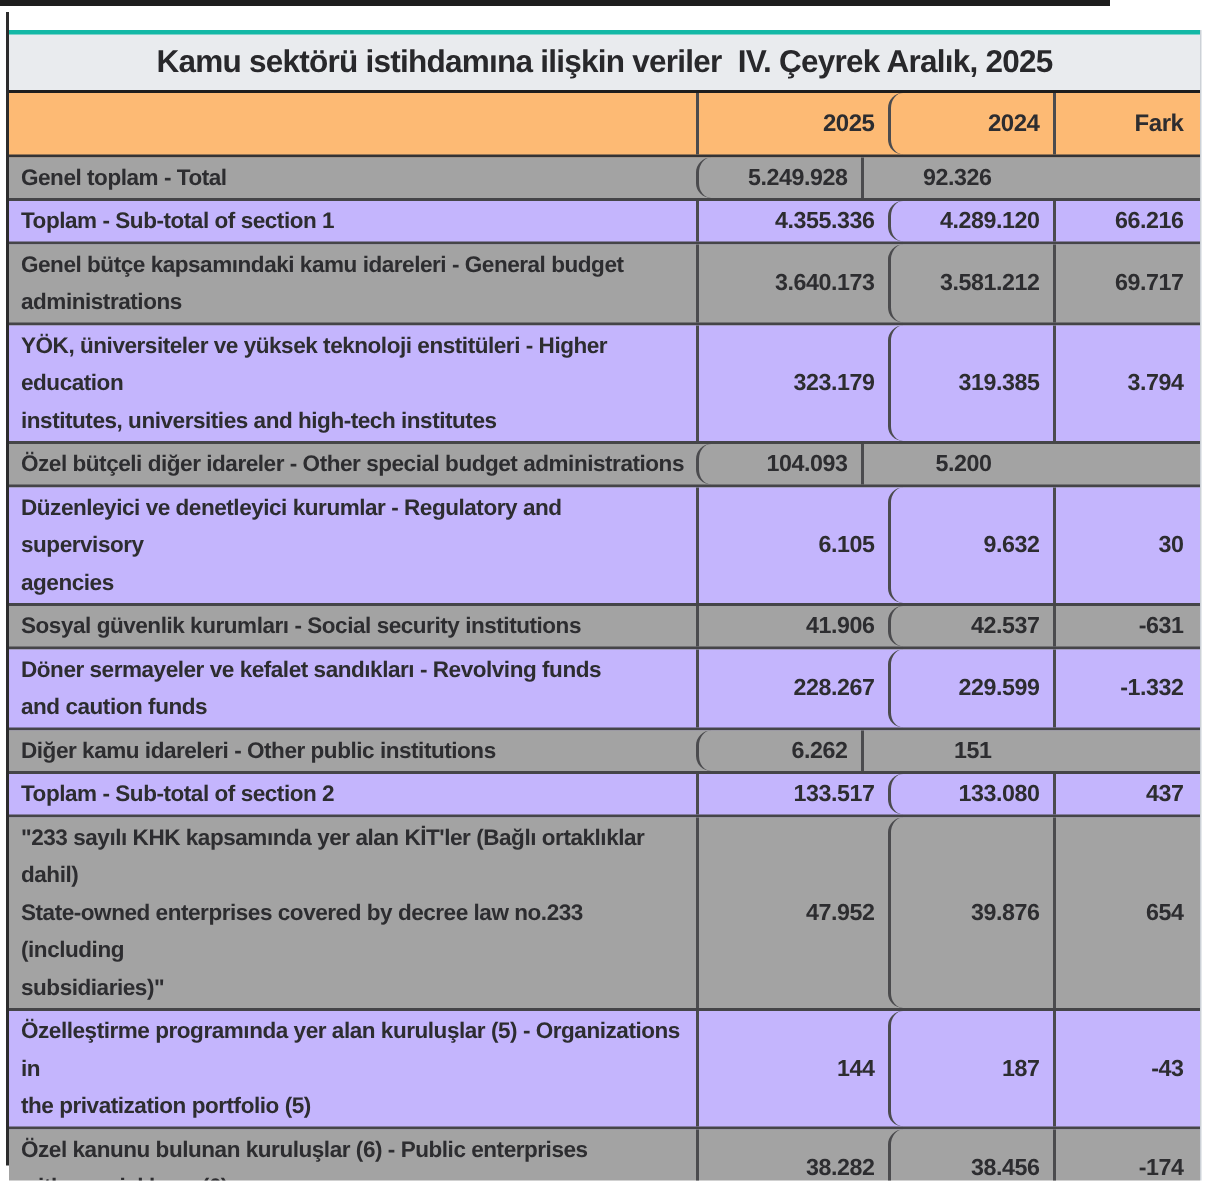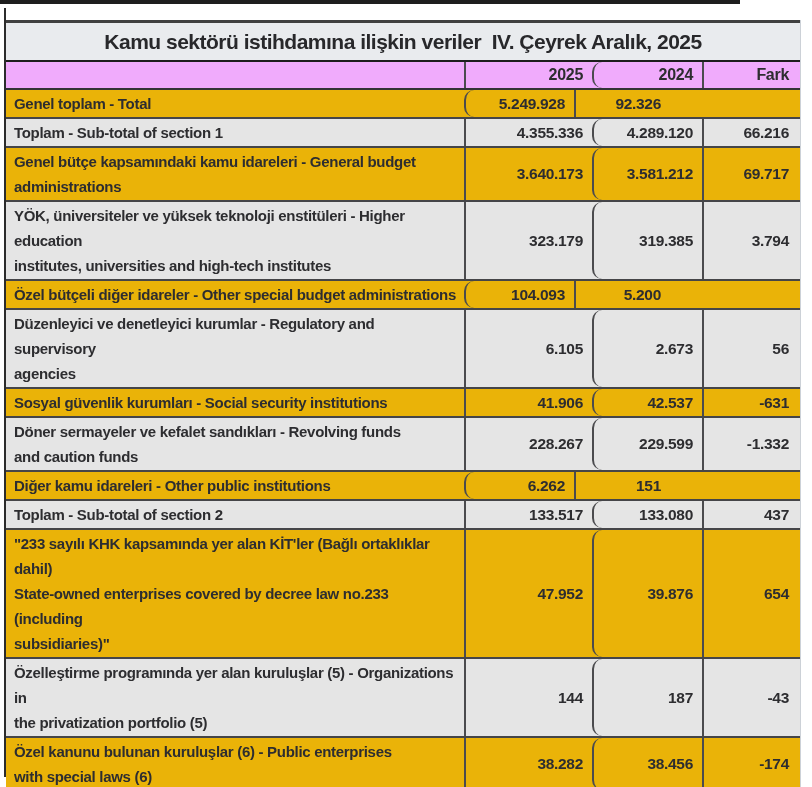--- a/index.html
+++ b/index.html
@@ -5,36 +5,36 @@
   html,body{margin:0;padding:0;}
   body{
     width:812px;height:787px;position:relative;background:#ffffff;
     font-family:"Liberation Sans","DejaVu Sans",sans-serif;
     color:#2d2d30;overflow:hidden;
   }
   .top-strip{position:absolute;left:0;top:0;width:740px;height:4px;background:#1e1e1e;}
   .left-line{position:absolute;left:4px;top:8px;width:2px;height:769px;background:#2c2c2c;}
   .table-wrap{position:absolute;left:6px;top:20px;width:794px;border-right:1px solid #ccd1d7;}
   .title-bar{
-    border-top:3px solid #404040;border-bottom:2px solid #1d1d1d;
+    border-top:3px solid #14b8a6;border-bottom:2px solid #1d1d1d;
     background:#e9ebee;height:37px;line-height:37px;text-align:center;
     font-size:21px;font-weight:700;letter-spacing:-0.5px;color:#28282b;white-space:pre;
   }
   .thead,.trow{display:flex;width:100%;box-sizing:border-box;}
-  .thead{height:28px;border-bottom:2px solid #333336;background:#f0abfc;}
+  .thead{height:43px;border-bottom:2px solid #333336;background:#fdba74;}
   .cell{box-sizing:border-box;display:flex;align-items:center;}
   .label-cell{width:458px;padding:1px 6px 1px 8px;font-size:15px;font-weight:700;
     letter-spacing:-0.3px;line-height:25px;white-space:pre-line;}
   .num-cell{width:128px;justify-content:flex-end;padding-right:9px;
     border-left:2px solid #4b4b4e;font-size:15.5px;font-weight:700;letter-spacing:-0.3px;}
   .num-cell.c2024{width:110px;border-radius:10px;}
   .num-cell.fark-cell{width:96px;}
   .thead .num-cell{font-size:16px;}
-  .trow{border-bottom:2px solid #454548;background:#e5e5e5;}
-  .trow.shade{background:#eab308;}
+  .trow{border-bottom:2px solid #454548;background:#c4b5fd;}
+  .trow.shade{background:#a3a3a3;}
   .trow:last-child{border-bottom:2px solid #2e2e31;}
 </style>
 </head>
 <body>
 
 <div class="top-strip"></div>
 <div class="left-line"></div>
 
 <div class="table-wrap">
   <div class="title-bar">Kamu sektörü istihdamına ilişkin veriler  IV. Çeyrek Aralık, 2025</div>
@@ -72,22 +72,22 @@
       </div>
       <div class="trow shade">
         <div class="cell label-cell">Özel bütçeli diğer idareler - Other special budget administrations</div>
         <div class="cell num-cell c2024">104.093</div>
         <div class="cell num-cell fark-cell">5.200</div>
       </div>
       <div class="trow">
         <div class="cell label-cell">Düzenleyici ve denetleyici kurumlar - Regulatory and supervisory
 agencies</div>
         <div class="cell num-cell">6.105</div>
-        <div class="cell num-cell c2024">2.673</div>
-        <div class="cell num-cell fark-cell">56</div>
+        <div class="cell num-cell c2024">9.632</div>
+        <div class="cell num-cell fark-cell">30</div>
       </div>
       <div class="trow shade">
         <div class="cell label-cell">Sosyal güvenlik kurumları - Social security institutions</div>
         <div class="cell num-cell">41.906</div>
         <div class="cell num-cell c2024">42.537</div>
         <div class="cell num-cell fark-cell">-631</div>
       </div>
       <div class="trow">
         <div class="cell label-cell">Döner sermayeler ve kefalet sandıkları - Revolving funds
 and caution funds</div>

